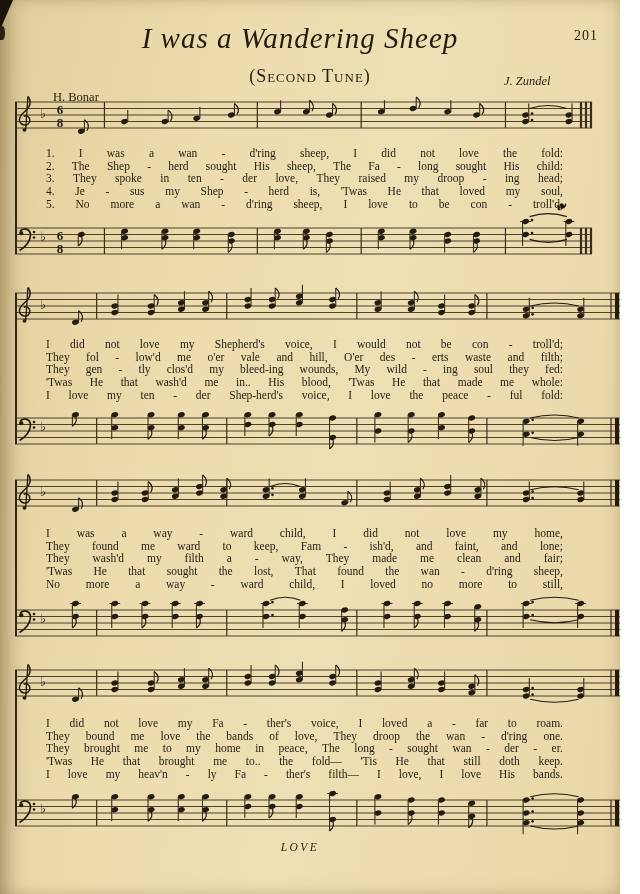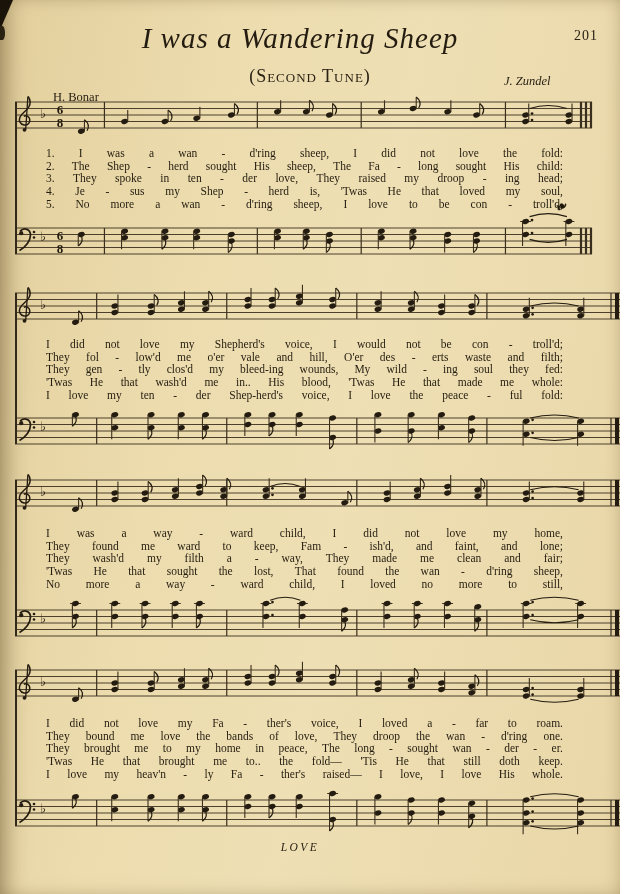--- a/index.html
+++ b/index.html
@@ -985,27 +985,27 @@
         <div class="lyric-line">
           <span>I</span>
           <span>love</span>
           <span>my</span>
           <span>heav'n</span>
           <span>-</span>
           <span>ly</span>
           <span>Fa</span>
           <span>-</span>
           <span>ther's</span>
-          <span>raised—</span>
+          <span>filth—</span>
           <span>I</span>
           <span>love,</span>
           <span>I</span>
           <span>love</span>
           <span>His</span>
-          <span>whole.</span>
+          <span>bands.</span>
         </div>
       </div>
     </div>
 
   <span class="swash">❧</span>
 
   <div class="footer-label">LOVE</div>
 </div>
 
 </body></html>

